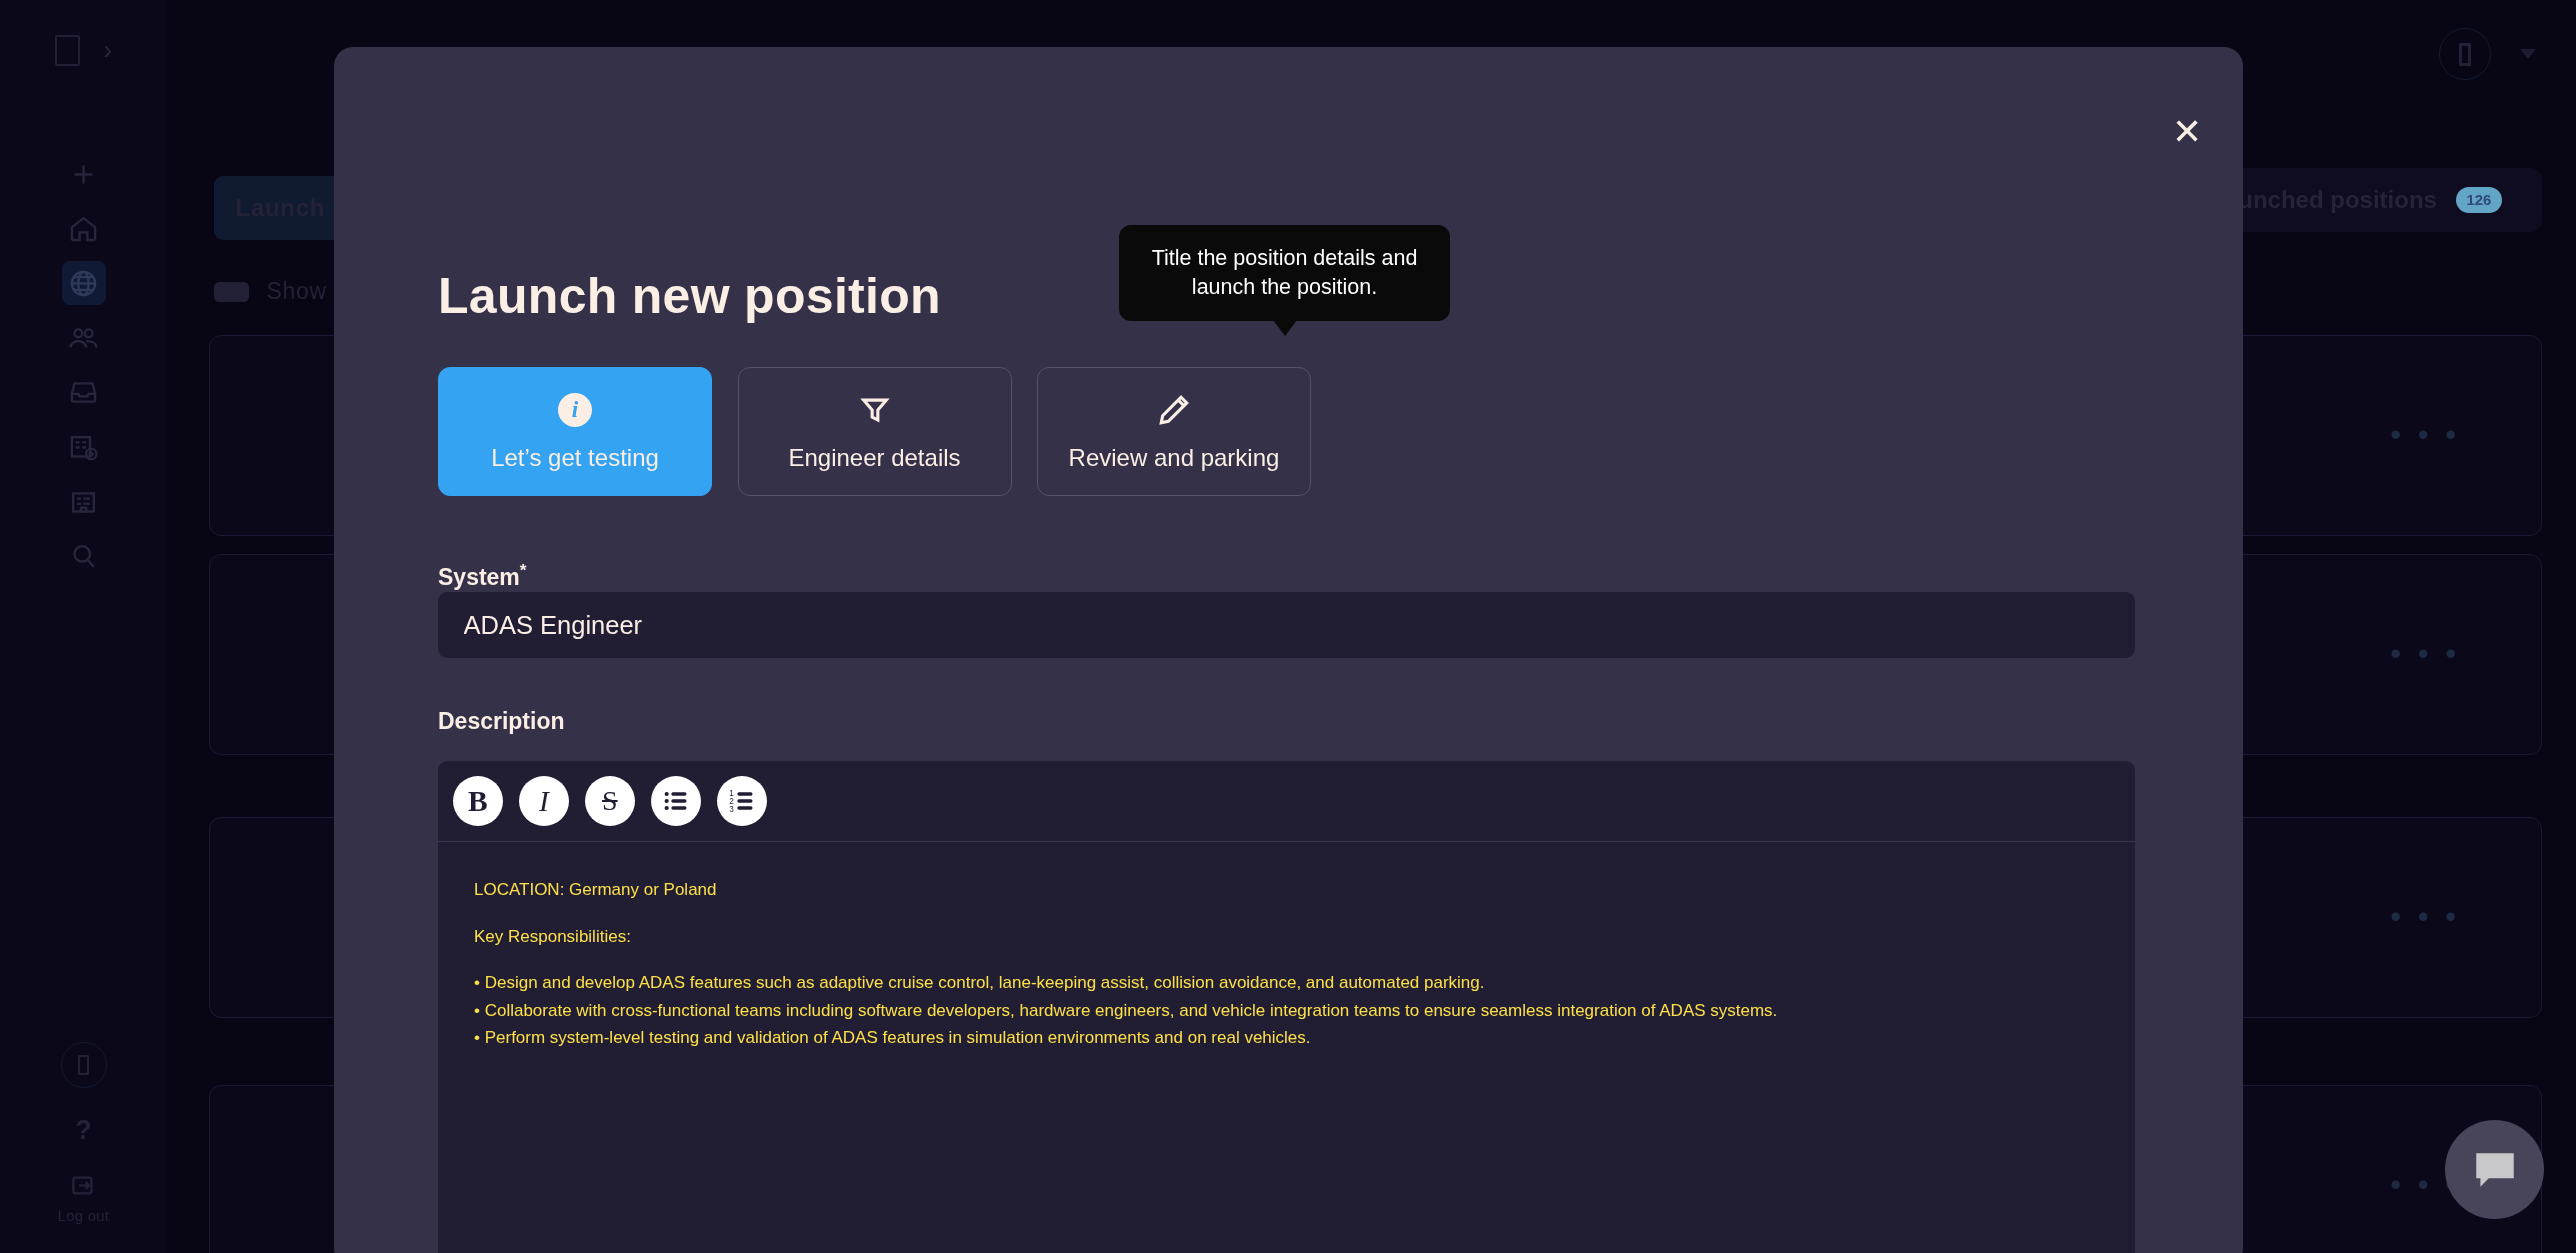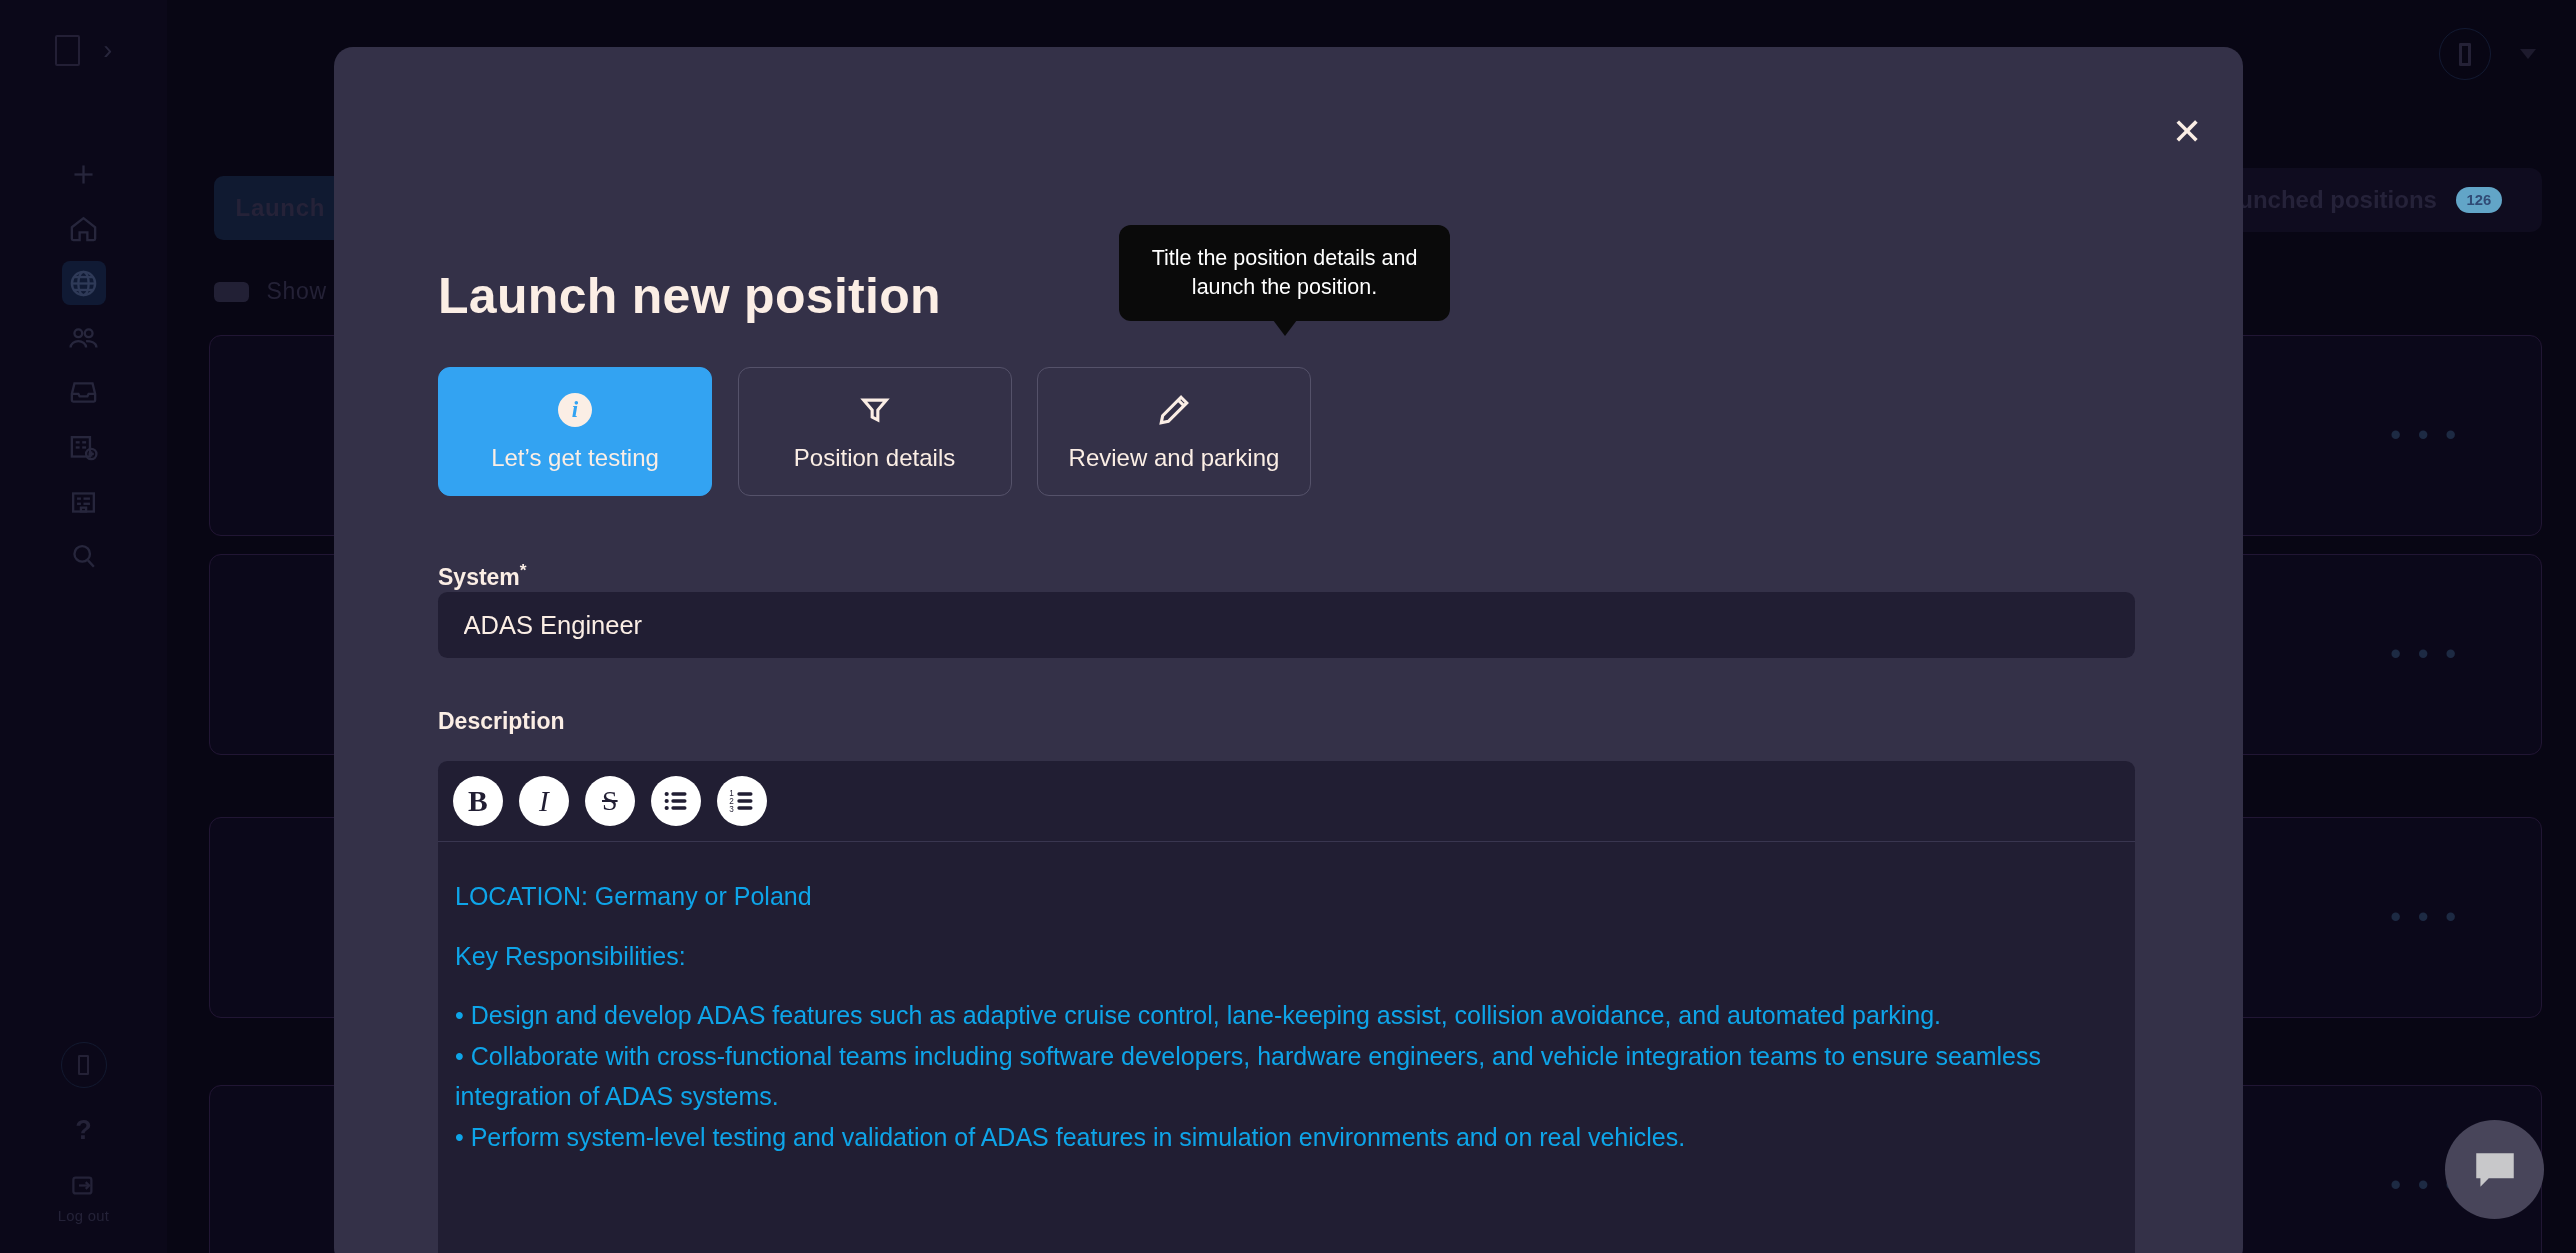--- a/index.html
+++ b/index.html
@@ -178,21 +178,21 @@
     width: 50px; height: 50px; border-radius: 50%; background: #ffffff;
     display: flex; align-items: center; justify-content: center;
     color: #211e33; cursor: pointer;
   }
   .tool-btn .glyph-b { font-family: "Liberation Serif", serif; font-weight: 700; font-size: 29.5px; }
   .tool-btn .glyph-i { font-family: "Liberation Serif", serif; font-style: italic; font-size: 29.5px; }
   .tool-btn .glyph-s { font-family: "Liberation Serif", serif; font-size: 28px; text-decoration: line-through; }
   .tool-btn svg { width: 28px; height: 28px; }
 
   .editor-content {
-    padding: 34px 31px 0 17px; color: #0ea5e9; font-size: 25px; line-height: 1.62;
+    padding: 34px 31px 0 36px; color: #fde047; font-size: 17px; line-height: 1.62;
   }
   .editor-content p { margin-bottom: 19px; }
   .editor-content p.strong { font-weight: 400; }
   .editor-content p.bullet { margin-bottom: 0; }
 </style>
 </head>
 <body>
 
 <div id="root">
 
@@ -355,21 +355,21 @@
             <div class="info-circle">i</div>
           </div>
           <div class="tab-label">Let’s get testing</div>
         </div>
         <div class="tab inactive">
           <div class="tab-icon">
             <svg viewBox="0 0 24 24">
                 <path d="M4 5h16l-6 7v7l-4-2v-5z"></path>
               </svg>
           </div>
-          <div class="tab-label">Position details</div>
+          <div class="tab-label">Engineer details</div>
         </div>
         <div class="tab inactive">
           <div class="tab-icon">
             <svg viewBox="0 0 24 24">
                 <path d="M17 3l4 4L8 20l-5 1 1-5z"></path>
                 <line x1="15" y1="5" x2="19" y2="9"></line>
               </svg>
           </div>
           <div class="tab-label">Review and parking</div>
         </div>

